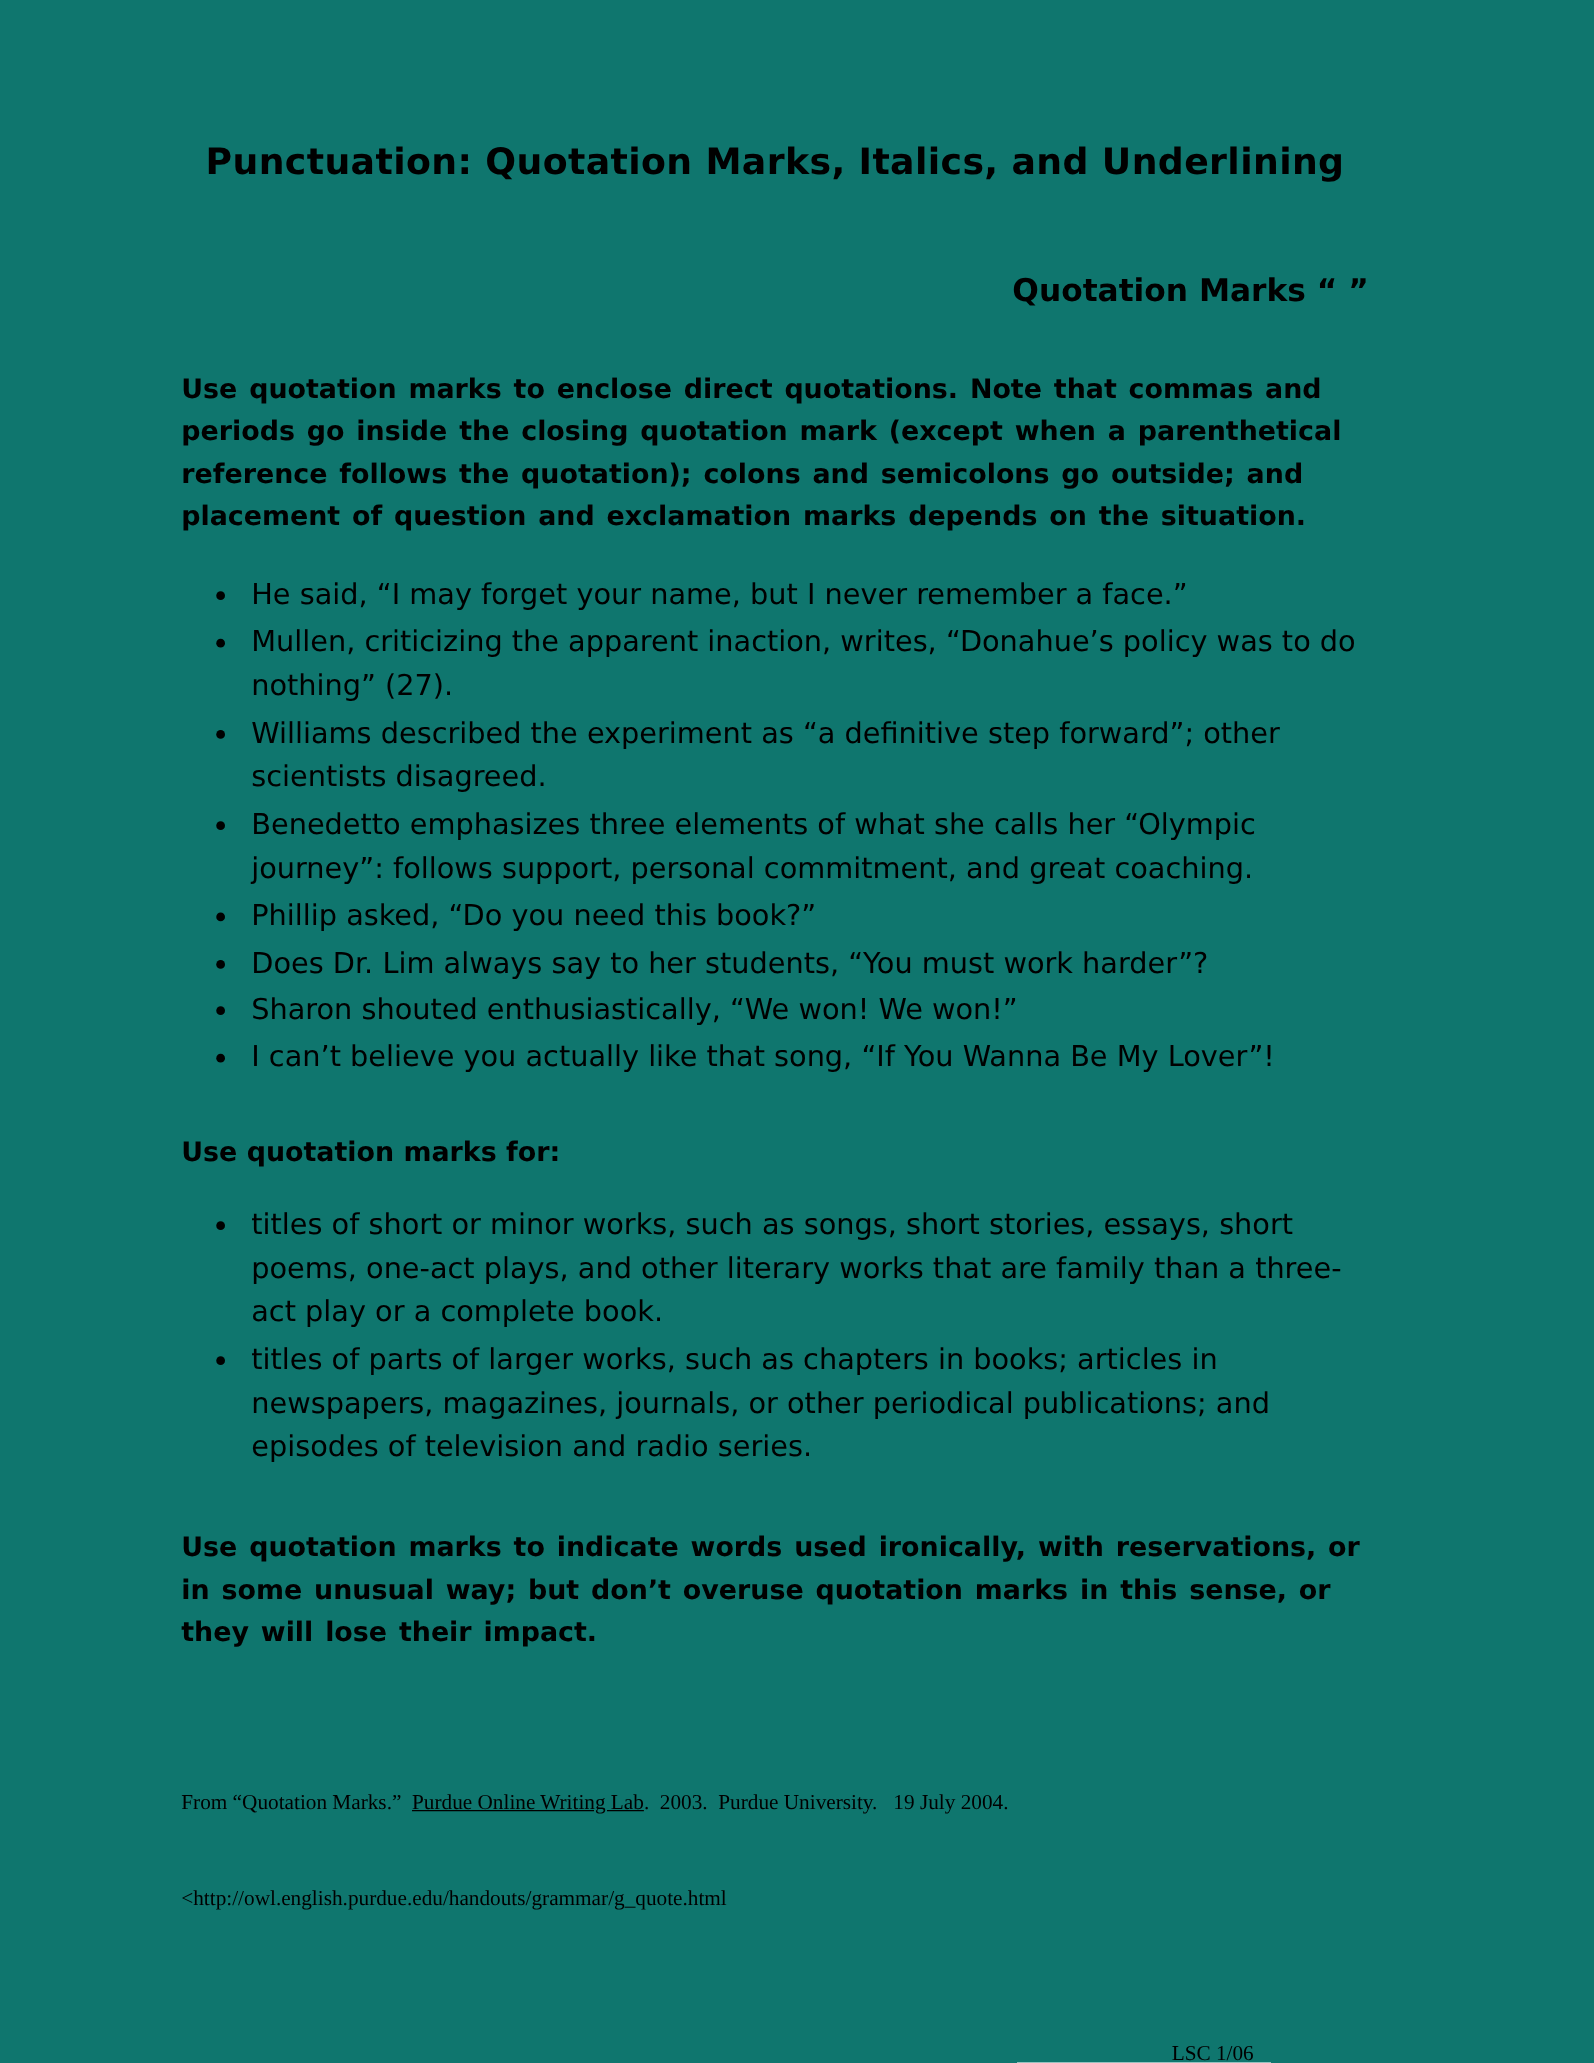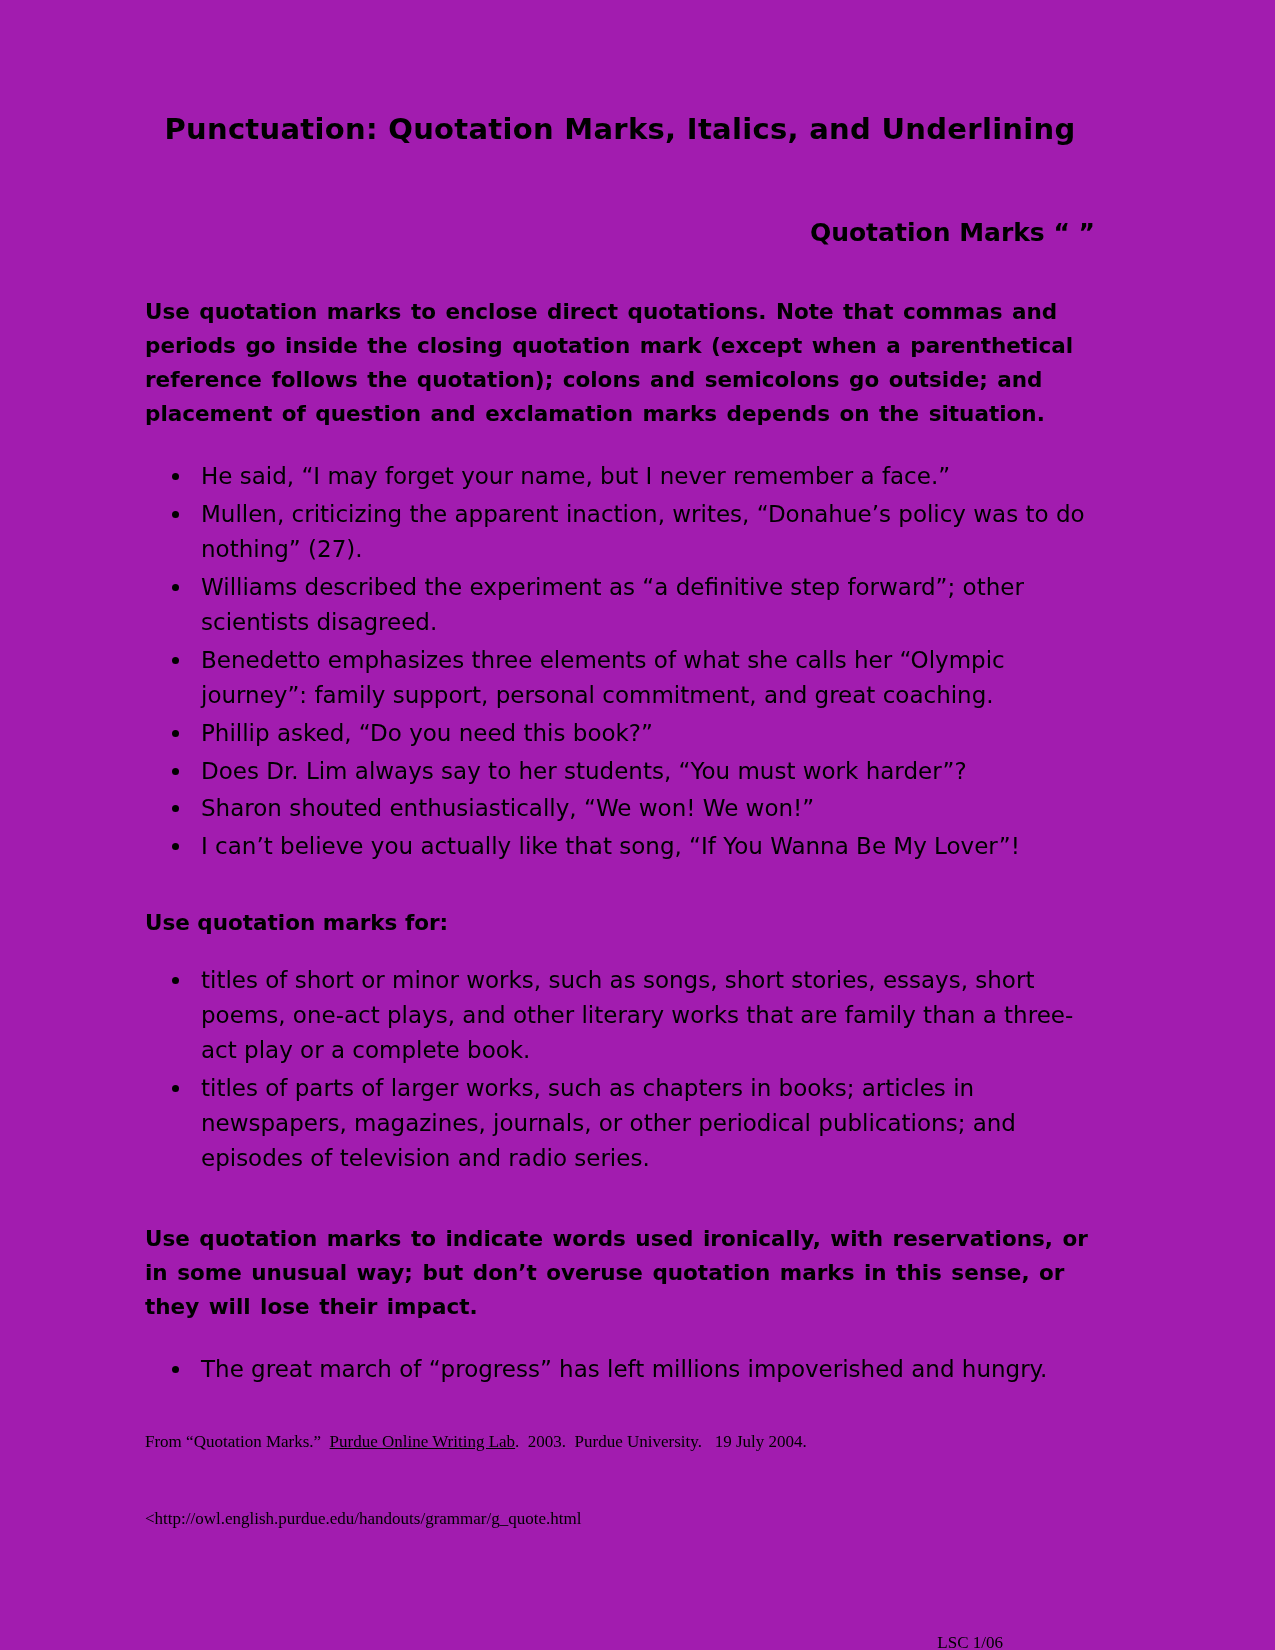--- a/index.html
+++ b/index.html
@@ -1,21 +1,21 @@
 <!DOCTYPE html>
 <html><head>
 <meta charset="utf-8">
 <style>
   html, body { margin:0; padding:0; background:#ffffff; }
   .page {
     position: relative;
     width: 1275px;
     height: 1650px;
     margin: 0 auto;
-    background: #a21caf;
+    background: #0f766e;
     color: #000000;
     font-family: "DejaVu Sans", sans-serif;
     box-sizing: border-box;
     padding: 112px 180px 0 145px;
     overflow: hidden;
   }
   .title {
     text-align: center;
     font-weight: bold;
     font-size: 29px;
@@ -77,39 +77,36 @@
   <div class="title">Punctuation: Quotation Marks, Italics, and Underlining</div>
 
   <div class="h1">Quotation Marks “ ”</div>
 
   <p class="lead">Use quotation marks to enclose direct quotations. Note that commas and periods go inside the closing quotation mark (except when a parenthetical reference follows the quotation); colons and semicolons go outside; and placement of question and exclamation marks depends on the situation.</p>
 
   <ul class="bullets">
     <li>He said, “I may forget your name, but I never remember a face.”</li>
     <li>Mullen, criticizing the apparent inaction, writes, “Donahue’s policy was to do nothing” (27).</li>
     <li>Williams described the experiment as “a definitive step forward”; other scientists disagreed.</li>
-    <li>Benedetto emphasizes three elements of what she calls her “Olympic journey”: family support, personal commitment, and great coaching.</li>
+    <li>Benedetto emphasizes three elements of what she calls her “Olympic journey”: follows support, personal commitment, and great coaching.</li>
     <li>Phillip asked, “Do you need this book?”</li>
     <li>Does Dr. Lim always say to her students, “You must work harder”?</li>
     <li>Sharon shouted enthusiastically, “We won! We won!”</li>
     <li>I can’t believe you actually like that song, “If You Wanna Be My Lover”!</li>
   </ul>
 
   <div class="h2">Use quotation marks for:</div>
 
   <ul class="bullets">
     <li>titles of short or minor works, such as songs, short stories, essays, short poems, one-act plays, and other literary works that are family than a three-act play or a complete book.</li>
     <li>titles of parts of larger works, such as chapters in books; articles in newspapers, magazines, journals, or other periodical publications; and episodes of television and radio series.</li>
   </ul>
 
   <p class="lead lead2">Use quotation marks to indicate words used ironically, with reservations, or in some unusual way; but don’t overuse quotation marks in this sense, or they will lose their impact.</p>
 
-  <ul class="bullets">
-    <li>The great march of “progress” has left millions impoverished and hungry.</li>
-  </ul>
 
   <div class="footer">
     <div><span>From “Quotation Marks.”  </span><span class="u">Purdue Online Writing Lab</span><span>.  2003.  Purdue University.   19 July 2004.</span></div>
     <div>&lt;http://owl.english.purdue.edu/handouts/grammar/g_quote.html</div>
     <div class="page-code">LSC 1/06</div>
   </div>
 
 </div>
 
 </body></html>

